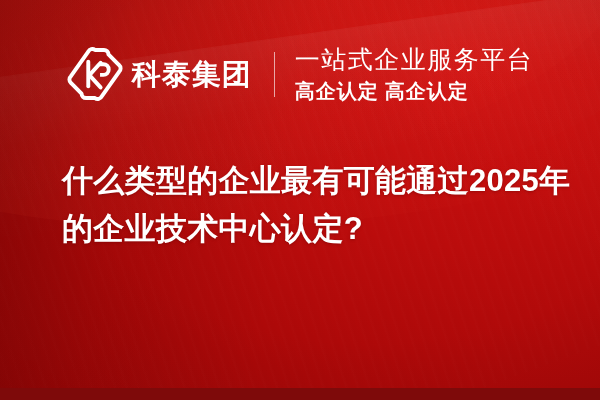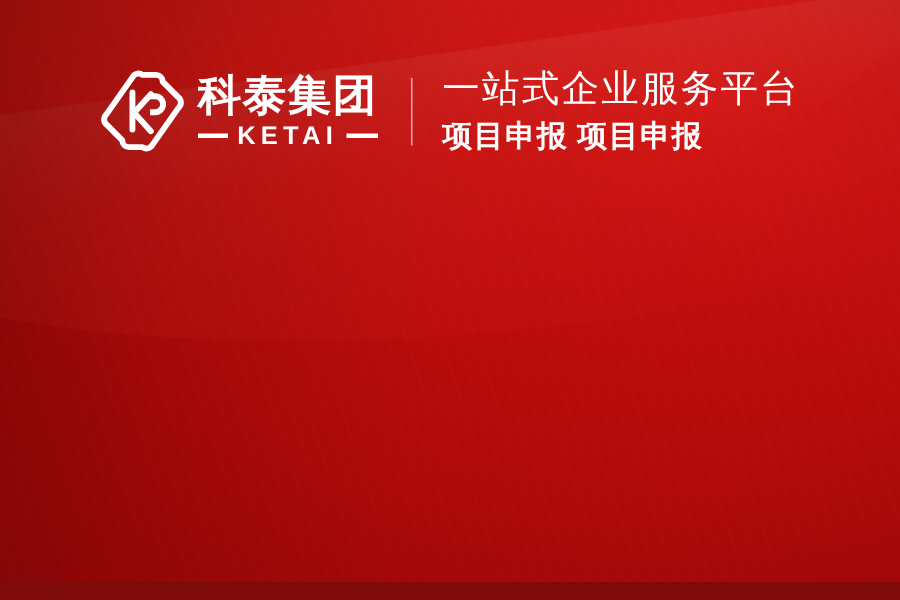--- a/index.html
+++ b/index.html
@@ -215,31 +215,27 @@
           <path d="M38 28 L38 72"></path>
           <path d="M60 30 L40 52 L60 74"></path>
         </g>
         <g fill="#ffffff">
           <path d="M59 29 h6 a13 13 0 0 1 0 26 h-6 v-7 h6 a6 6 0 0 0 0 -12 h-6 z"></path>
         </g>
       </svg>
 
       <div class="wordmark">
         <div class="wordmark-cn">科泰集团</div>
-        <div class="wordmark-en">
-          <span class="bar"></span>
-          <span class="txt">KETAI</span>
-          <span class="bar"></span>
-        </div>
       </div>
     </div>
 
     <div class="divider"></div>
 
     <div class="tagline">
       <div class="tagline-main">一站式企业服务平台</div>
-      <div class="tagline-sub">项目申报 项目申报</div>
+      <div class="tagline-sub">高企认定 高企认定</div>
     </div>
 
   </div>
 
+  <div class="headline">什么类型的企业最有可能通过2025年的企业技术中心认定?</div>
 
 </div>
 
 </body></html>

